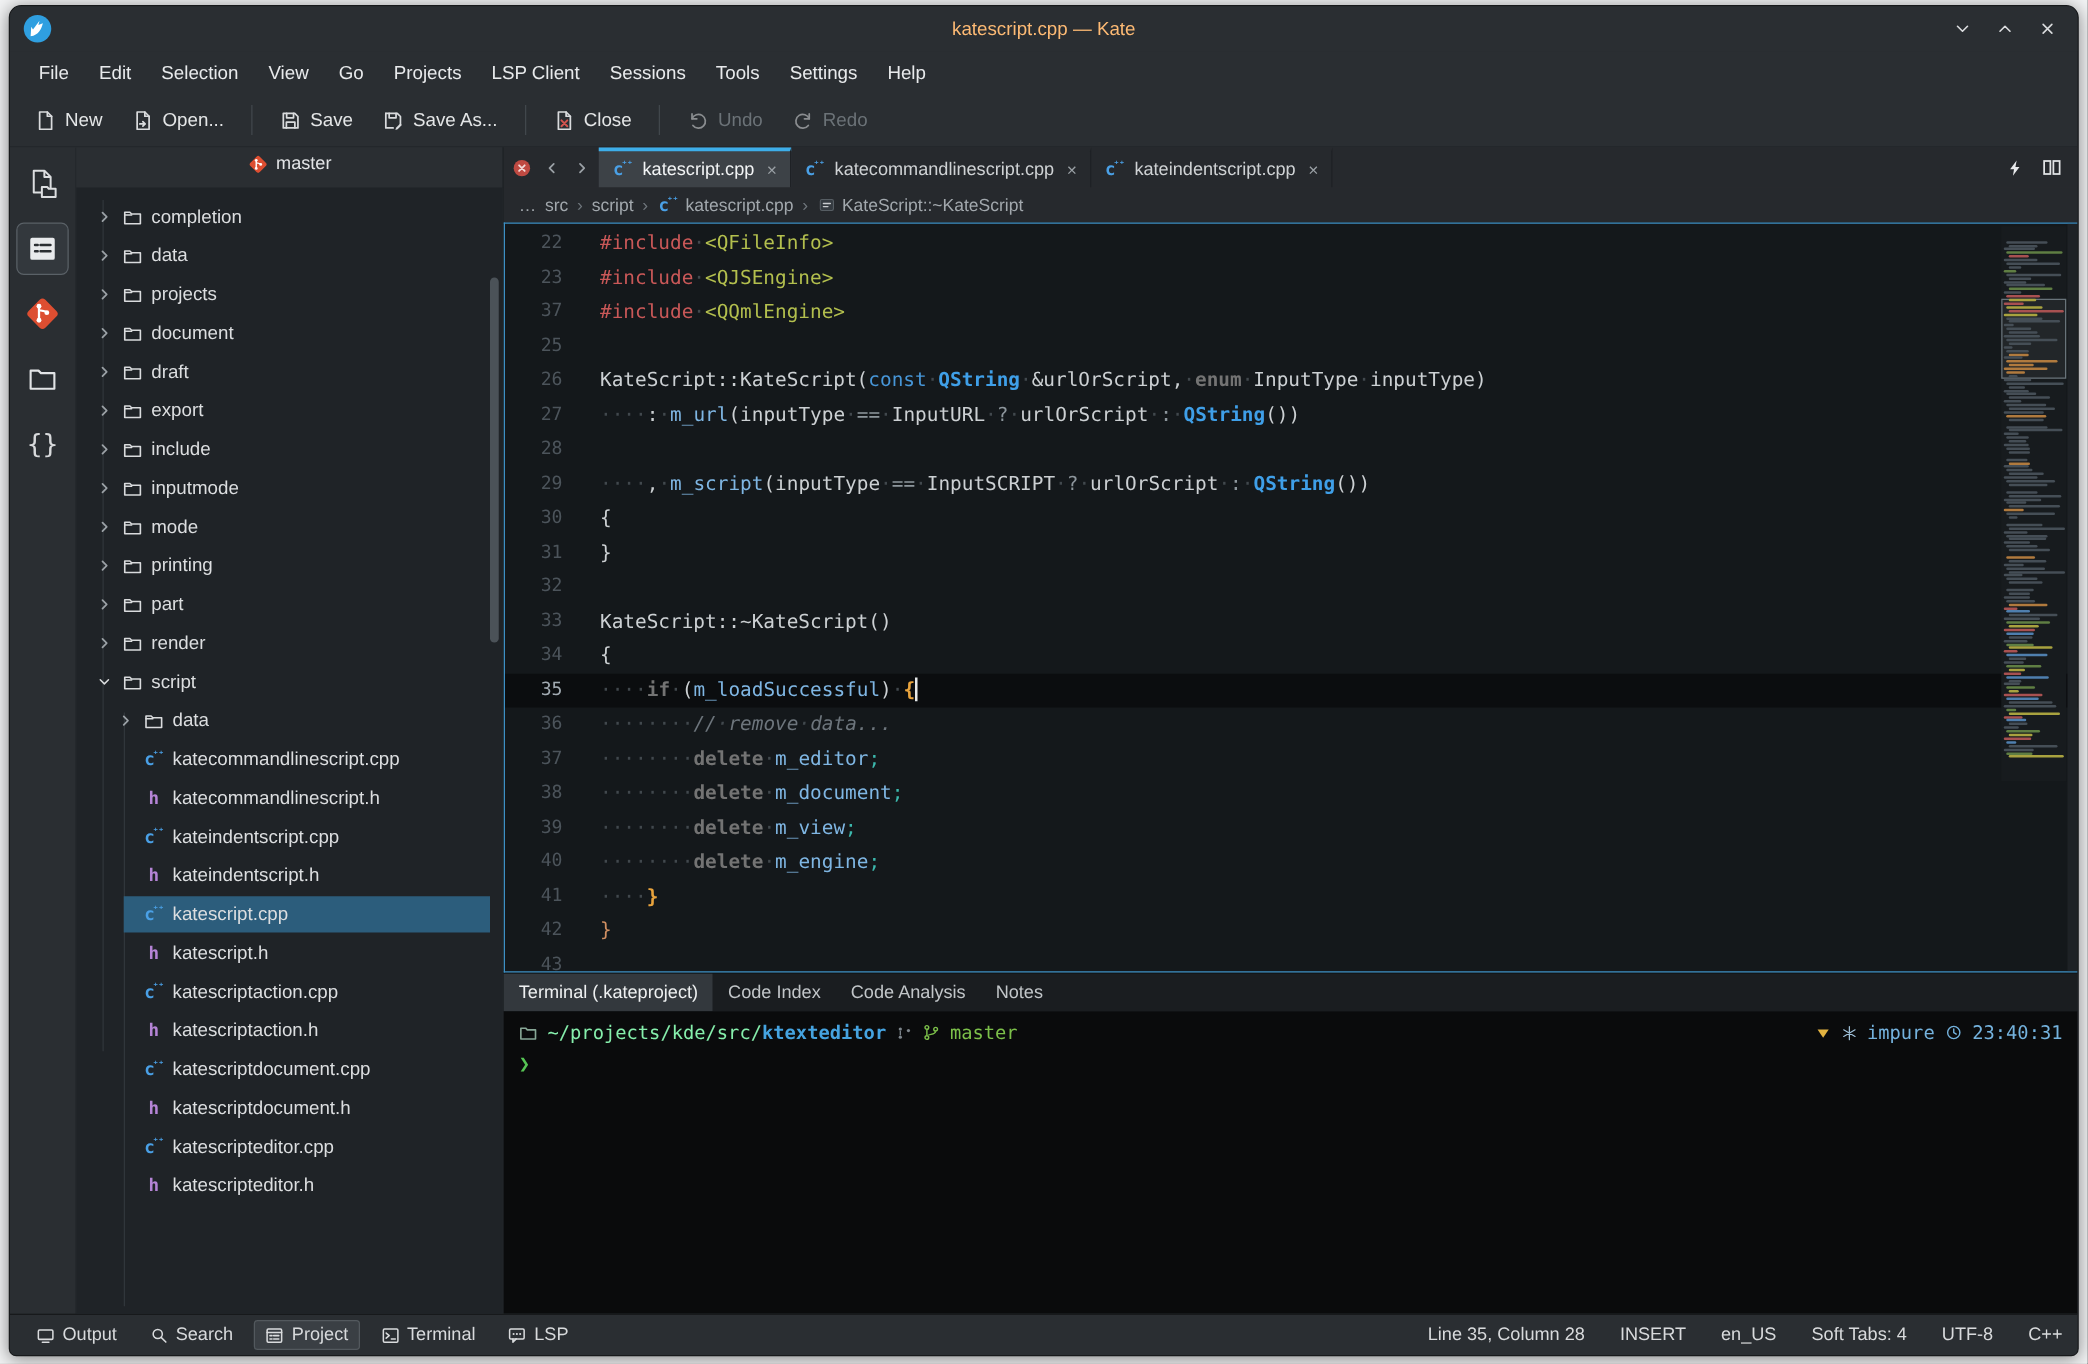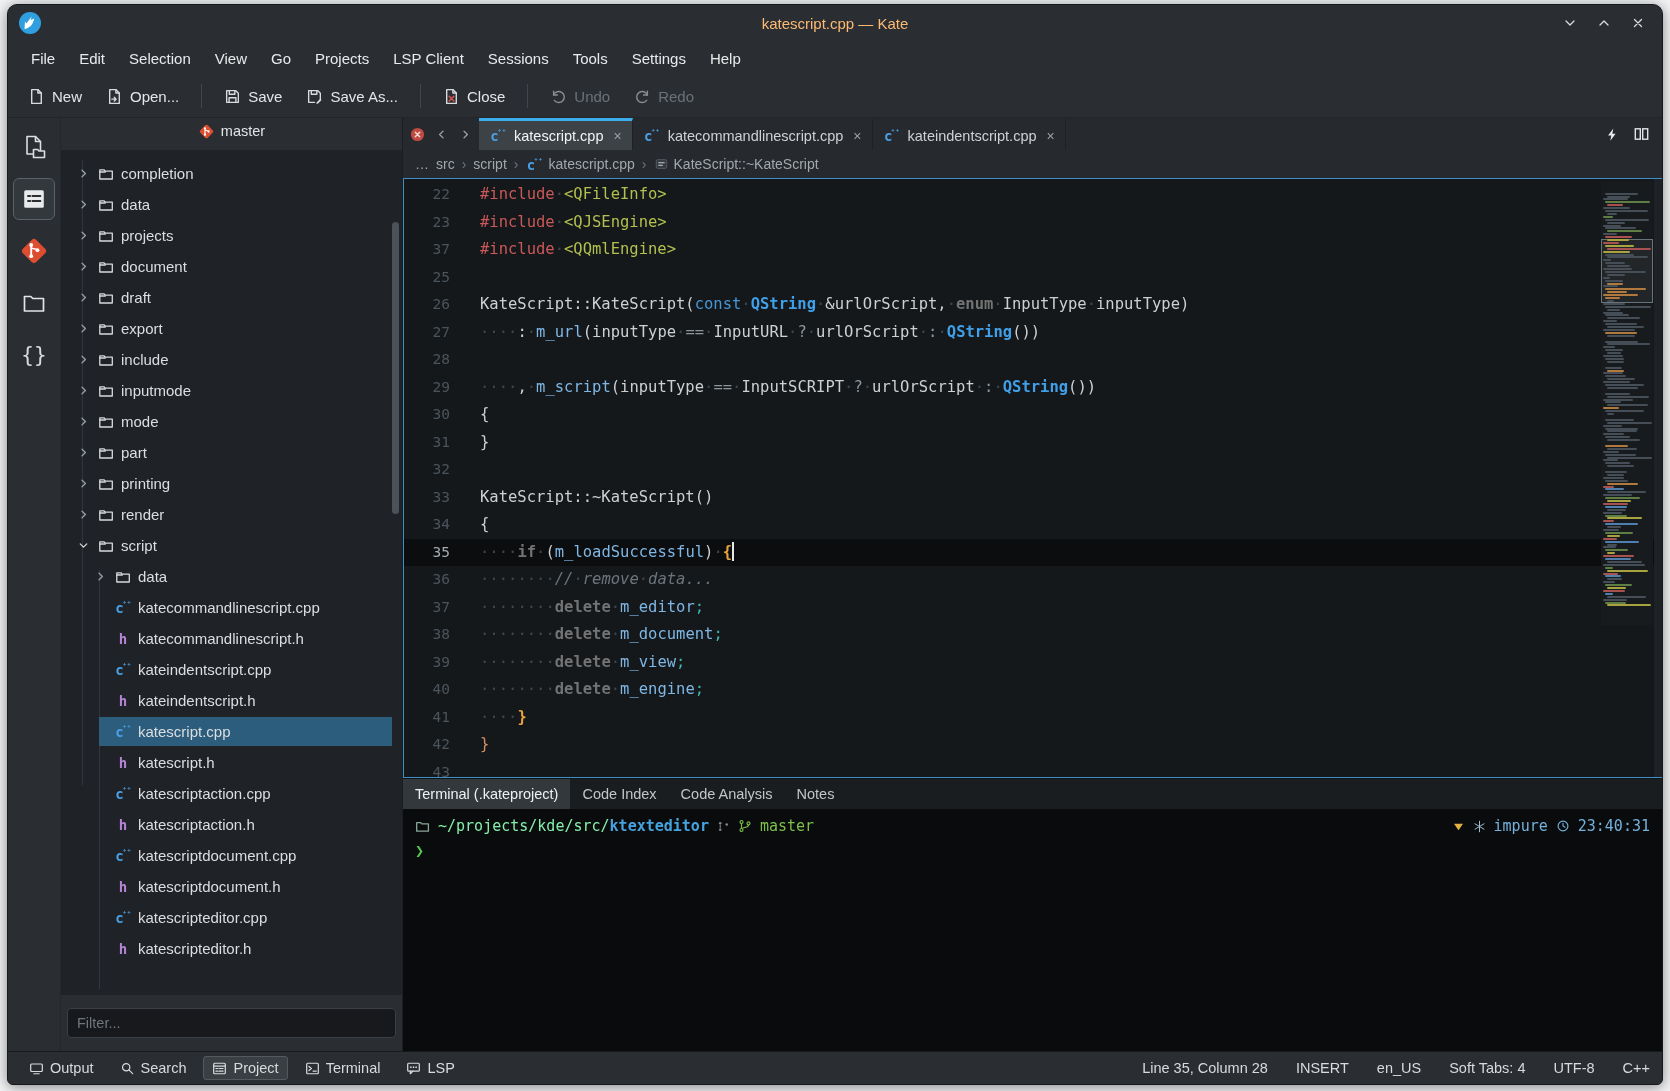--- a/index.html
+++ b/index.html
@@ -408,35 +408,35 @@
               <svg width="15" height="15" viewBox="0 0 16 16">
                 <path d="M6.4 4.4L10 8l-3.6 3.6" fill="none" stroke="#9ba1a6" stroke-width="1.5" stroke-linecap="round" stroke-linejoin="round"></path>
               </svg>
             </span>
             <span class="tico">
               <svg width="16" height="16" viewBox="0 0 16 16">
                 <path d="M1.8 13V3.8h4.1l1.4 1.4h7V13z" fill="none" stroke="#d9dbdd" stroke-width="1.3" stroke-linecap="round" stroke-linejoin="round"></path>
                 <path d="M1.8 6h5.5" fill="none" stroke="#d9dbdd" stroke-width="1.3" stroke-linecap="round" stroke-linejoin="round"></path>
               </svg>
             </span>
+            <span class="tree-label">printing</span>
+          </div>
+          <div class="tree-row" style="padding-left: 14px;">
+            <span class="chev">
+              <svg width="15" height="15" viewBox="0 0 16 16">
+                <path d="M6.4 4.4L10 8l-3.6 3.6" fill="none" stroke="#9ba1a6" stroke-width="1.5" stroke-linecap="round" stroke-linejoin="round"></path>
+              </svg>
+            </span>
+            <span class="tico">
+              <svg width="16" height="16" viewBox="0 0 16 16">
+                <path d="M1.8 13V3.8h4.1l1.4 1.4h7V13z" fill="none" stroke="#d9dbdd" stroke-width="1.3" stroke-linecap="round" stroke-linejoin="round"></path>
+                <path d="M1.8 6h5.5" fill="none" stroke="#d9dbdd" stroke-width="1.3" stroke-linecap="round" stroke-linejoin="round"></path>
+              </svg>
+            </span>
             <span class="tree-label">part</span>
-          </div>
-          <div class="tree-row" style="padding-left: 14px;">
-            <span class="chev">
-              <svg width="15" height="15" viewBox="0 0 16 16">
-                <path d="M6.4 4.4L10 8l-3.6 3.6" fill="none" stroke="#9ba1a6" stroke-width="1.5" stroke-linecap="round" stroke-linejoin="round"></path>
-              </svg>
-            </span>
-            <span class="tico">
-              <svg width="16" height="16" viewBox="0 0 16 16">
-                <path d="M1.8 13V3.8h4.1l1.4 1.4h7V13z" fill="none" stroke="#d9dbdd" stroke-width="1.3" stroke-linecap="round" stroke-linejoin="round"></path>
-                <path d="M1.8 6h5.5" fill="none" stroke="#d9dbdd" stroke-width="1.3" stroke-linecap="round" stroke-linejoin="round"></path>
-              </svg>
-            </span>
-            <span class="tree-label">printing</span>
           </div>
           <div class="tree-row" style="padding-left: 14px;">
             <span class="chev">
               <svg width="15" height="15" viewBox="0 0 16 16">
                 <path d="M6.4 4.4L10 8l-3.6 3.6" fill="none" stroke="#9ba1a6" stroke-width="1.5" stroke-linecap="round" stroke-linejoin="round"></path>
               </svg>
             </span>
             <span class="tico">
               <svg width="16" height="16" viewBox="0 0 16 16">
                 <path d="M1.8 13V3.8h4.1l1.4 1.4h7V13z" fill="none" stroke="#d9dbdd" stroke-width="1.3" stroke-linecap="round" stroke-linejoin="round"></path>
@@ -528,23 +528,20 @@
             <span class="fic cpp">c<i>⁺⁺</i></span>
             <span class="tree-label">katescripteditor.cpp</span>
           </div>
           <div class="tree-row" style="padding-left: 31px;">
             <span class="chev"></span>
             <span class="fic h">h</span>
             <span class="tree-label">katescripteditor.h</span>
           </div>
           <div id="tree-scroll"></div>
         </div>
-      <div id="filter-wrap">
-        <input id="filter-input" placeholder="Filter..." style="">
-      </div>
     </div>
 
     <div id="editor-col">
       <div id="tabrow">
         <div id="tab-left">
           <span class="ph-btn">
               <svg width="17" height="17" viewBox="0 0 16 16">
                 <circle cx="8" cy="8" r="6.2" fill="#bf4a42"></circle>
                 <path d="M5.9 5.9l4.2 4.2M10.1 5.9l-4.2 4.2" stroke="#f2d9d7" stroke-width="1.4" stroke-linecap="round"></path>
               </svg>

